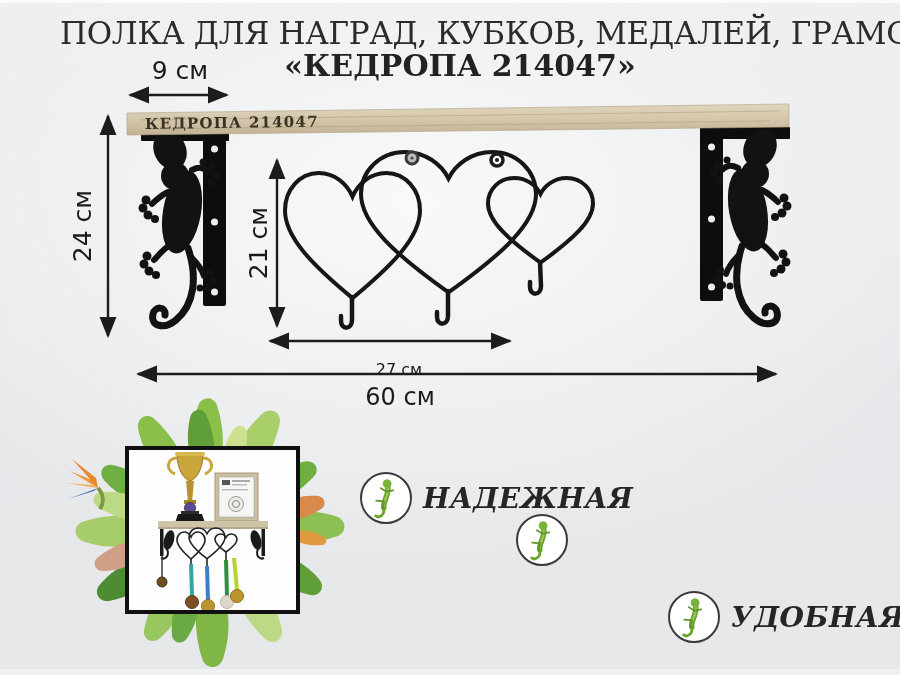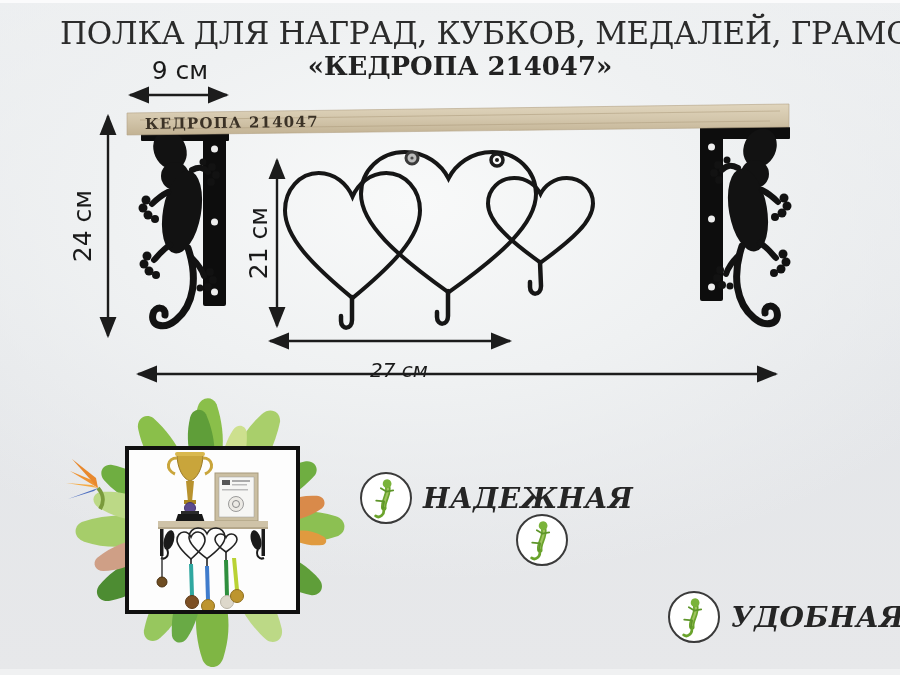--- a/index.html
+++ b/index.html
@@ -12,32 +12,32 @@
   }
   .edge-strip-top{position:absolute;left:0;top:0;width:900px;height:3px;background:#fbfbfc;}
   .edge-strip-bottom{position:absolute;left:0;bottom:0;width:900px;height:6px;background:#f0f1f2;}
   .title1{
     position:absolute;left:60px;top:16px;width:800px;text-align:center;
     font-family:"DejaVu Serif",serif;font-size:31px;line-height:34px;color:#2b2b2b;
     letter-spacing:-0.3px;white-space:nowrap;
   }
   .title2{
     position:absolute;left:60px;top:50px;width:800px;text-align:center;
-    font-family:"DejaVu Serif",serif;font-weight:bold;font-size:26px;line-height:32px;color:#222;
+    font-family:"DejaVu Serif",serif;font-weight:bold;font-size:30px;line-height:32px;color:#222;
     white-space:nowrap;
   }
   .dim{
     position:absolute;color:#1a1a1a;font-size:25px;line-height:28px;text-align:center;
     font-family:"DejaVu Sans",sans-serif;white-space:nowrap;
   }
   .dim-depth{left:130px;top:57px;width:100px;}
   .dim-v{width:110px;height:30px;}
   .dim-bracket{left:29px;top:211px;transform:rotate(-90deg);}
   .dim-hanger-h{left:205px;top:228px;transform:rotate(-90deg);}
-  .dim-hanger-w{left:339px;top:356px;width:120px;font-size:20px;font-style:italic;}
+  .dim-hanger-w{left:339px;top:356px;width:120px;font-size:16px;}
   .dim-length{left:340px;top:383px;width:120px;font-size:24px;}
   svg{display:block;}
   #diagram{position:absolute;left:0;top:0;z-index:2;}
   #wreath{position:absolute;left:58px;top:383px;z-index:1;}
   .photo{
     position:absolute;left:125px;top:446px;width:167px;height:160px;z-index:3;
     background:#fdfdfd;border:4px solid #101010;
   }
   .feature{position:absolute;display:flex;align-items:center;gap:11px;z-index:4;}
   .feature .bubble{
@@ -58,20 +58,21 @@
 <div id="stage">
   <div class="edge-strip-top"></div>
 
   <div class="title1">ПОЛКА ДЛЯ НАГРАД, КУБКОВ, МЕДАЛЕЙ, ГРАМОТ</div>
   <div class="title2">«КЕДРОПА 214047»</div>
 
   <div class="dim dim-depth">9 см</div>
   <div class="dim dim-v dim-bracket">24 см</div>
   <div class="dim dim-v dim-hanger-h">21 см</div>
   <div class="dim dim-hanger-w">27 см</div>
+  <div class="dim dim-length">60 см</div>
 
   <svg id="diagram" width="900" height="675" viewBox="0 0 900 675">
     <defs>
       <marker id="ah" viewBox="0 0 10 8" refX="9" refY="4" markerWidth="9" markerHeight="8" orient="auto-start-reverse">
         <path d="M0,0 L10,4 L0,8 Z" fill="#1c1c1c"></path>
       </marker>
       <linearGradient id="woodG" x1="0" y1="0" x2="0" y2="1">
         <stop offset="0" stop-color="#e0d5bd"></stop>
         <stop offset="0.5" stop-color="#d3c6ab"></stop>
         <stop offset="1" stop-color="#c2b293"></stop>

